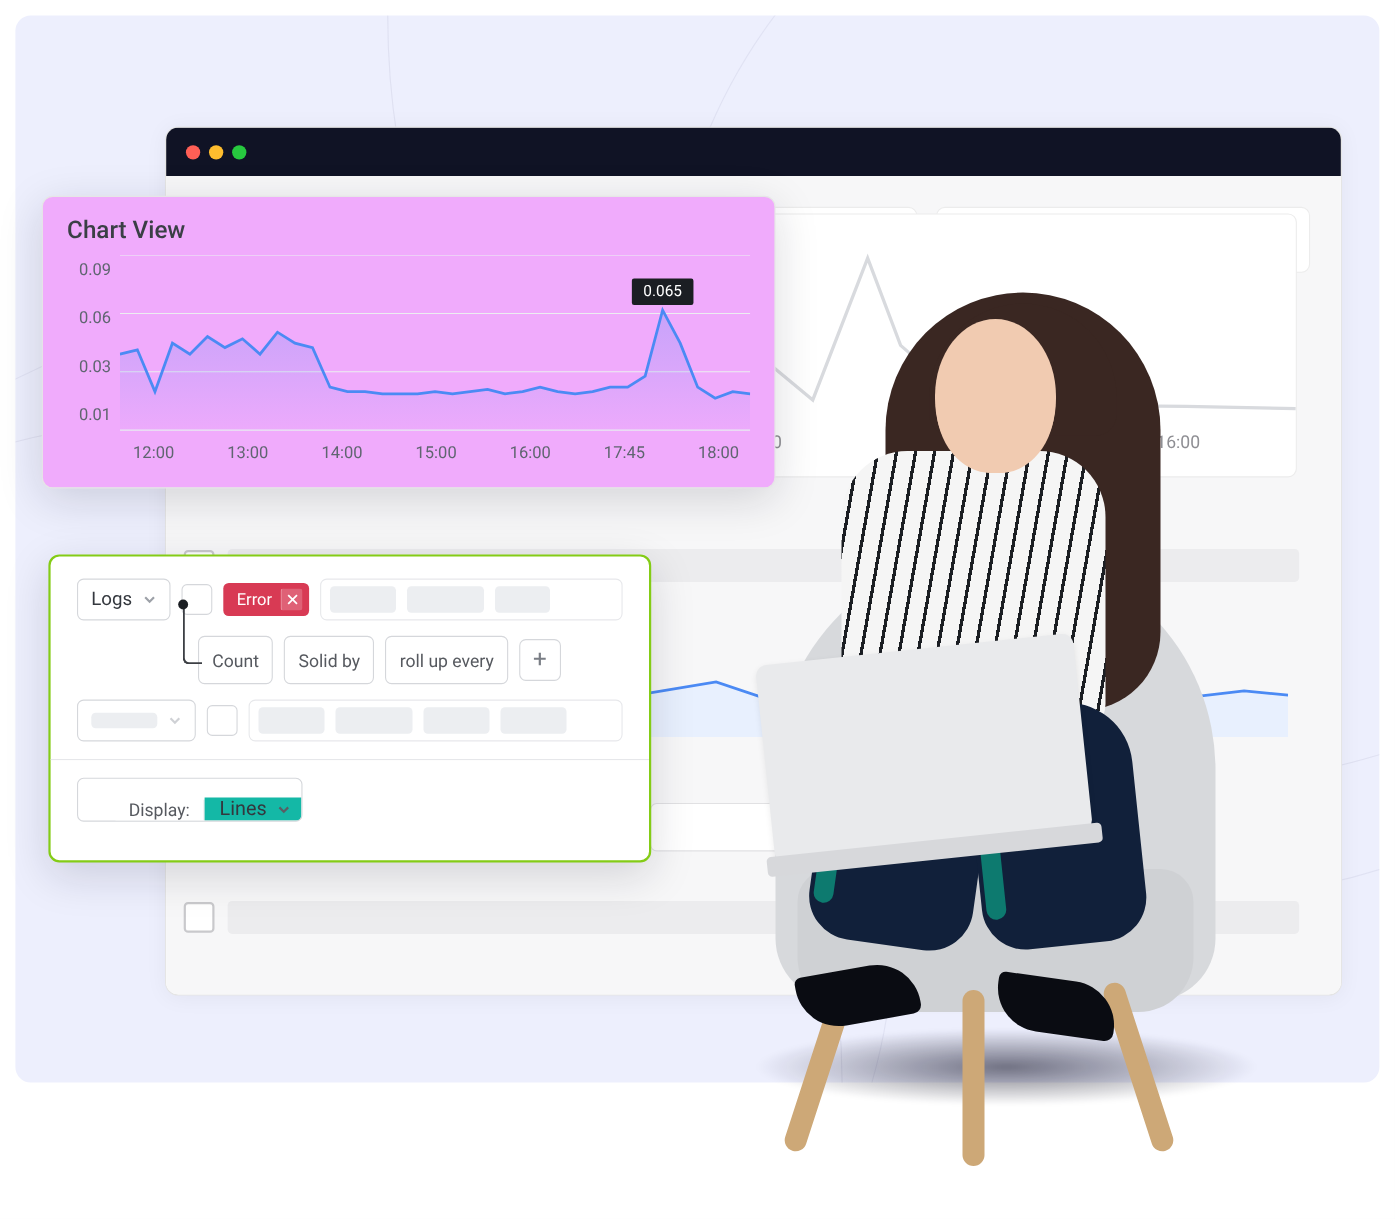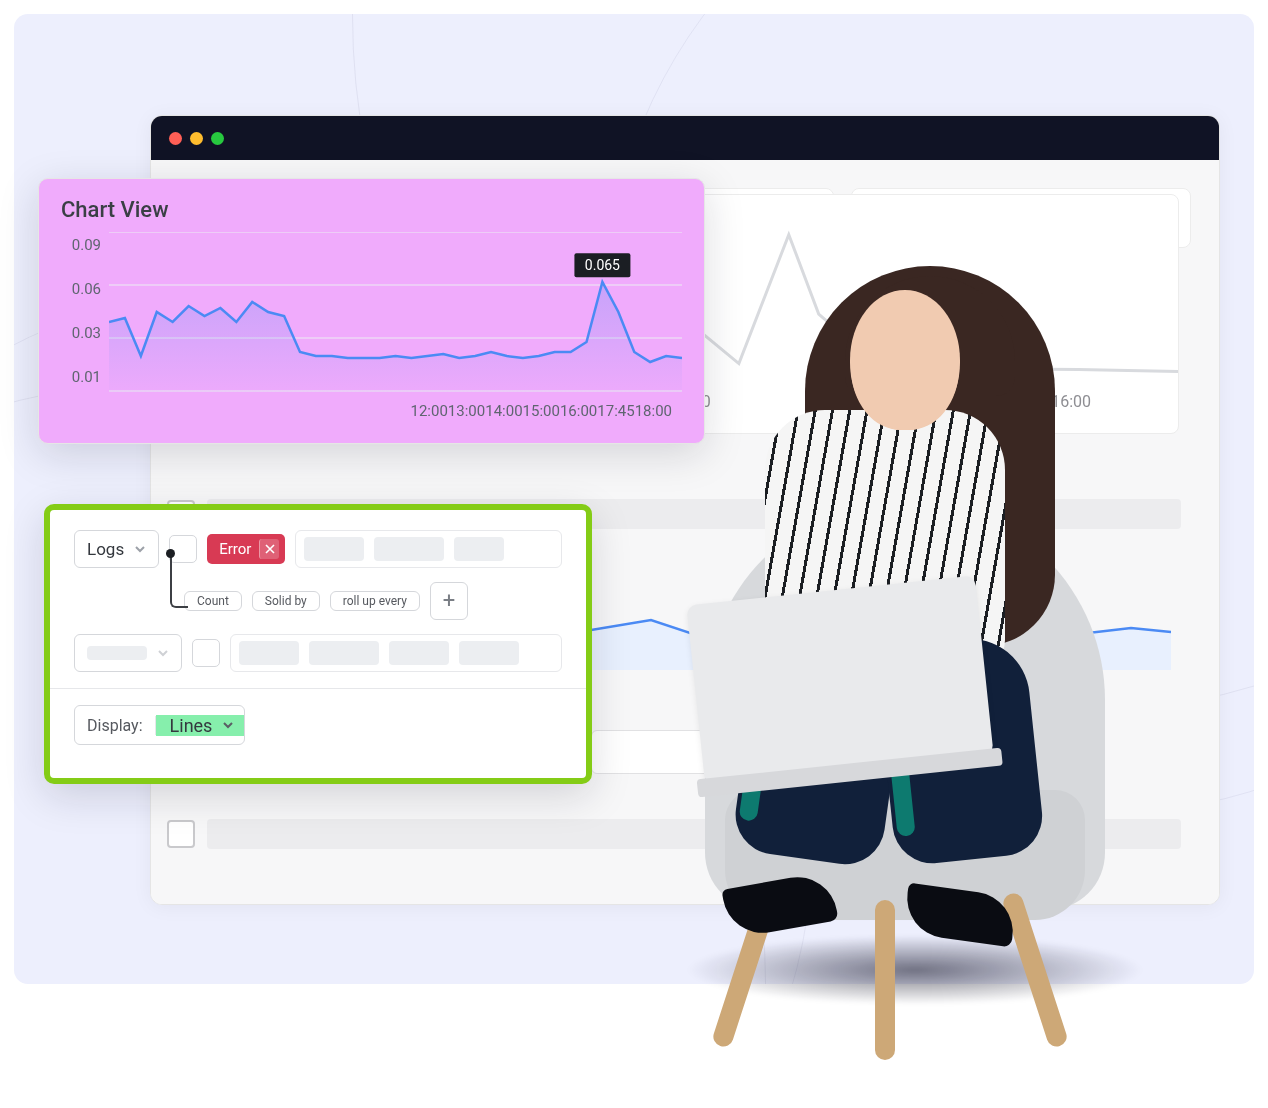--- a/index.html
+++ b/index.html
@@ -133,29 +133,29 @@
 
   .tooltip-box {
     position:absolute; background:#1b1e23; color:#fff;
     font-size:14px; padding:4px 10px; border-radius:2px;
     transform: translate(-50%, -120%);
     white-space: nowrap;
   }
 
   .x-axis {
     position:absolute; left:60px; right:10px; bottom:2px;
-    display:flex; justify-content:flex-end;
+    display:flex; justify-content:space-between;
     color:#5f6570; font-size:15px;
   }
 
   
   .query-card {
     position:absolute; top: 504px; left: 44px;
     width: 548px; height: 280px;
-    background:#fff; border:6px solid #84cc16;
+    background:#fff; border:2px solid #84cc16;
     border-radius:10px;
     box-shadow: 0 12px 40px rgba(20,20,40,0.15);
     padding: 20px 24px 16px 24px;
     display:flex; flex-direction:column; gap:14px;
   }
   .q-row { display:flex; align-items:center; gap:10px; flex-wrap:wrap; }
   .q-row.indent { padding-left: 110px; position:relative; }
   .connector {
     position:absolute; left: 96px; top:-28px; width: 18px; height: 54px;
     border-left: 2px solid #3c3f44; border-bottom: 2px solid #3c3f44;
@@ -167,21 +167,21 @@
   }
 
   .dd {
     display:inline-flex; align-items:center; gap:10px;
     height:38px; padding: 0 12px;
     border:1px solid #d5d7db; border-radius:6px; background:#fff;
     color:#34383e; font-size:17px;
     cursor:pointer;
   }
   .dd .chev { color:#9da1a8; }
-  .dd.small { height:20px; font-size:12px; }
+  .dd.small { height:44px; font-size:16px; }
   .dd.label-only { color:#56595f; }
 
   .chip-error {
     display:inline-flex; align-items:center; gap:8px;
     height:30px; padding:0 6px 0 12px;
     background:#d83a54; color:#fff; border-radius:5px;
     font-size:15px;
   }
   .chip-error .x {
     width:20px; height:20px; border-radius:3px; background:rgba(255,255,255,0.2);
@@ -206,32 +206,33 @@
 
   .btn-plus {
     width:38px; height:38px; border:1px solid #d5d7db; border-radius:6px;
     background:#fff; color:#7a7e85; font-size:22px; line-height:1;
     display:flex; align-items:center; justify-content:center; cursor:pointer;
   }
 
   .hr { height:1px; background:#e6e7ea; margin: 2px -24px; }
 
   .ctrl-group {
-    display:inline-flex; align-items:center;
+    display:inline-flex; align-items:flex-end;
     border:1px solid #d5d7db; border-radius:6px; overflow:hidden;
     height:40px;
+    padding-left:34px;
   }
   .ctrl-group .lbl {
     padding:0 12px; display:flex; align-items:center;
     color:#56595f; font-size:16px; background:#fff;
     border-right:1px solid #e6e7ea;
   }
   .ctrl-group .val {
     padding:0 10px 0 14px; display:flex; align-items:center; gap:10px;
-    background:#86efac; color:#34383e; font-size:18px; cursor:pointer;
+    background:#14b8a6; color:#34383e; font-size:18px; cursor:pointer;
   }
   .chev-svg { width:12px; height:12px; }
 
   
   .person {
     position:absolute; top: 260px; left: 655px;
     width: 520px; height: 800px;
     pointer-events:none;
   }
   .shadow-ellipse {

